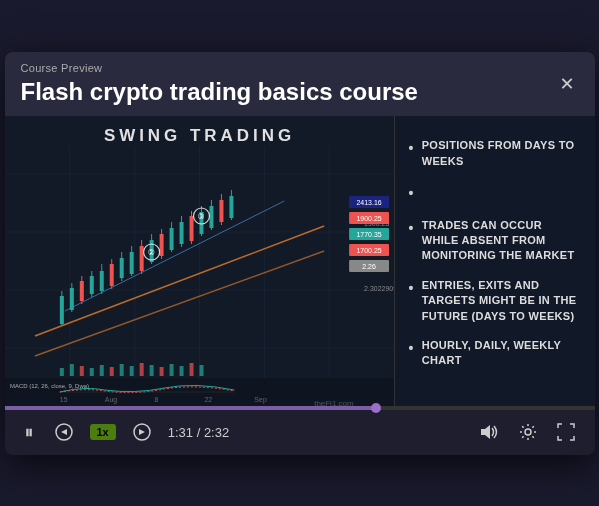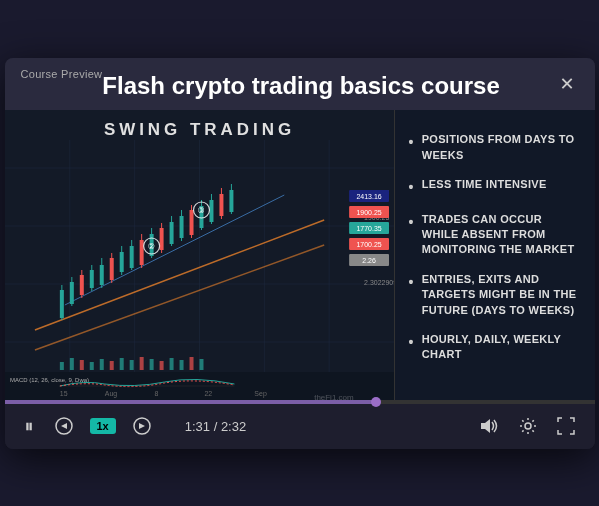--- a/index.html
+++ b/index.html
@@ -21,21 +21,21 @@
     }
     .modal-header {
       background: #2a2a3e;
       padding: 10px 16px;
       display: flex;
       justify-content: space-between;
       align-items: center;
     }
     .header-left {
       display: flex;
-      flex-direction: row;
+      flex-direction: column;
     }
     .course-preview-label {
       font-size: 11px;
       color: #aaa;
       font-weight: 500;
       letter-spacing: 0.3px;
     }
     .course-title {
       font-size: 24px;
       color: #ffffff;
@@ -143,32 +143,32 @@
       border: none;
       color: #ccc;
       cursor: pointer;
       font-size: 18px;
       display: flex;
       align-items: center;
       justify-content: center;
       padding: 4px;
     }
     .speed-badge {
-      background: #14b8a6;
+      background: #4d7c0f;
       color: #000;
       font-size: 11px;
       font-weight: bold;
       padding: 2px 7px;
       border-radius: 3px;
       cursor: pointer;
     }
     .time-display {
       color: #ccc;
       font-size: 13px;
-      margin-left: 17px;
+      margin-left: 0;
     }
     .spacer { flex: 1; }
   </style>
 </head>
 <body>
 
 <div class="modal">
 
   <div class="modal-header">
     <div class="header-left">
@@ -299,21 +299,20 @@
         </div>
 
         <div class="bullets-side">
           <div id="bullets-container">
               <div class="bullet-item">
                 <span class="bullet-dot">•</span>
                 <span>POSITIONS FROM DAYS TO WEEKS</span>
               </div>
               <div class="bullet-item">
                 <span class="bullet-dot">•</span>
-                <span>LESS TIME INTENSIVE</span>
               </div>
               <div class="bullet-item">
                 <span class="bullet-dot">•</span>
                 <span>TRADES CAN OCCUR WHILE ABSENT FROM MONITORING THE MARKET</span>
               </div>
               <div class="bullet-item">
                 <span class="bullet-dot">•</span>
                 <span>ENTRIES, EXITS AND TARGETS MIGHT BE IN THE FUTURE (DAYS TO WEEKS)</span>
               </div>
               <div class="bullet-item">

